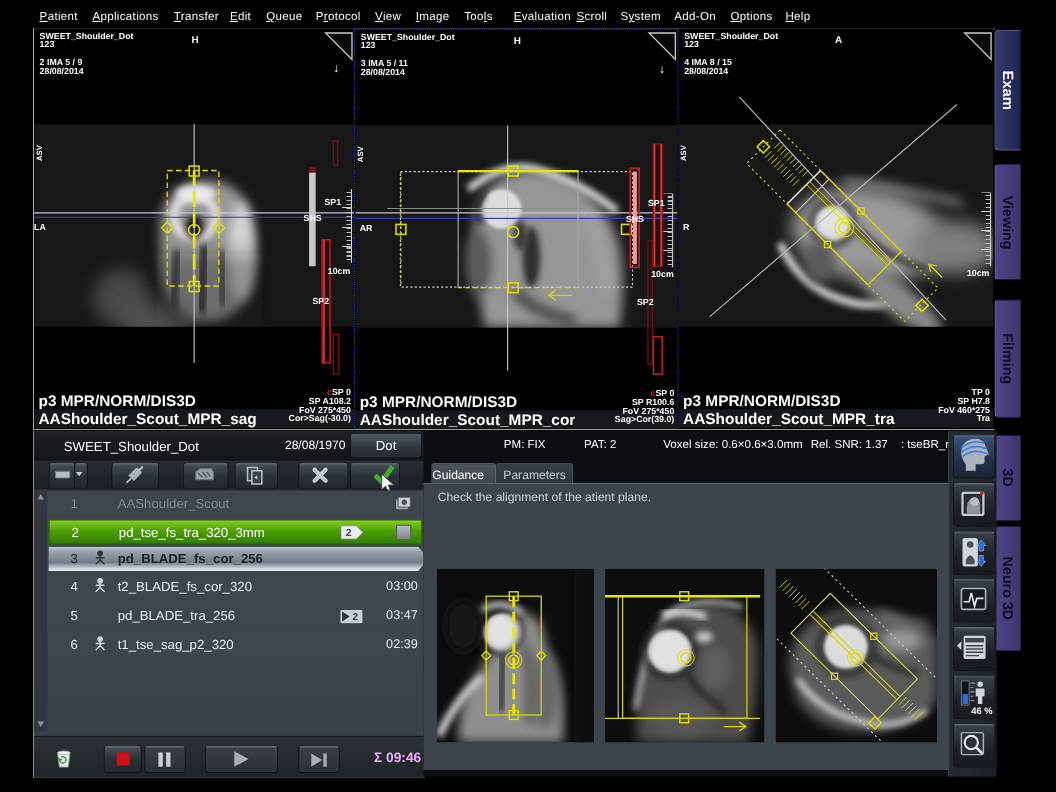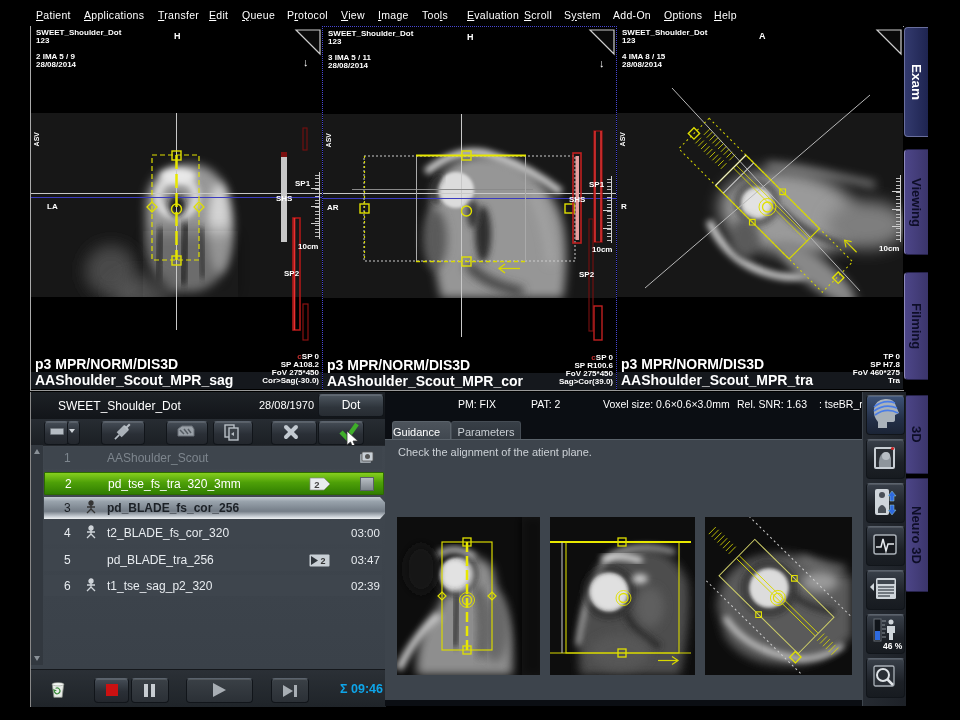--- a/index.html
+++ b/index.html
@@ -108,21 +108,21 @@
   </svg>
 
   <div class="abs" style="left:284px;top:146px;width:4px;height:66px;background:repeating-linear-gradient(180deg,rgba(0,0,0,0) 0px,rgba(0,0,0,0) 2.6px,#c0c0c0 2.6px,#c0c0c0 3.6px);"></div>
   <div class="abs" style="left:280px;top:146px;width:8px;height:66px;background:repeating-linear-gradient(180deg,rgba(0,0,0,0) 0px,rgba(0,0,0,0) 16.5px,#d0d0d0 16.5px,#d0d0d0 17.5px);"></div>
   <div class="abs" style="left:288px;top:146px;width:1px;height:67px;background:#d0d0d0;"></div>
   <div class="abs" style="color:#fff;font-size:8px;font-weight:bold;left:264px;top:153px;">SP1</div>
   <div class="abs" style="color:#fff;font-size:8px;font-weight:bold;left:245px;top:168px;">SHS</div>
   <div class="abs" style="color:#fff;font-size:8px;font-weight:bold;left:267px;top:216px;">10cm</div>
   <div class="abs" style="color:#fff;font-size:8px;font-weight:bold;left:253px;top:243px;">SP2</div>
   <div class="omark" style="left:272px;top:30px;font-size:11px;">↓</div>
-  <div class="abs" style="color:#fff;font-size:8px;font-weight:bold;left:16px;top:176px;">LA</div>
+  <div class="abs" style="color:#fff;font-size:8px;font-weight:bold;left:0;top:176px;">LA</div>
   <div class="abs" style="color:#fff;font-size:7px;font-weight:bold;left:2px;top:106px;writing-mode:vertical-rl;transform:rotate(180deg);">ASV</div>
   <div class="vpftr" style="top:334px;">p3 MPR/NORM/DIS3D</div>
   <div class="abs" style="left:0;top:346px;width:291px;height:17px;background:#15181d;"></div>
     <div class="vpftr" style="top:350px;">AAShoulder_Scout_MPR_sag</div>
   <div class="vpftr2" style="right:3px;top:327px;"><span style="color:#c03030">c</span>SP 0<br>SP A108.2<br>FoV 275*450<br>Cor&gt;Sag(-30.0)</div>
 </div>
 <div class="vp" id="vp2" style="left:322px;width:295px;box-sizing:border-box;border:1px dotted #4646d2;">
   <div class="vphdr">SWEET_Shoulder_Dot<br>123<br><br>3 IMA 5 / 11<br>28/08/2014</div>
   <div class="omark" style="left:144px;top:5px;">H</div>
   <div class="band"></div>
@@ -419,31 +419,31 @@
     </div>
   <div class="btn" style="left:155px;top:286px;width:65px;height:23px;background:linear-gradient(#3a4046,#2b3036);">
       <div style="position:absolute;left:26px;top:4px;width:0;height:0;border-top:7.5px solid transparent;border-bottom:7.5px solid transparent;border-left:13px solid #a8aeb4;"></div>
     </div>
   <div class="btn" style="left:240px;top:286px;width:36px;height:23px;background:linear-gradient(#3a4046,#2b3036);">
       <svg style="position:absolute;left:9px;top:4px;" width="19" height="16" viewBox="0 0 19 16">
         <path d="M2,2 L12,8 L2,14 Z" fill="#a8aeb4"></path>
         <rect x="13" y="2" width="3" height="12" fill="#a8aeb4"></rect>
       </svg>
     </div>
-  <div class="abs" style="left:309px;top:290px;color:#0ea5e9;font-size:12.5px;font-weight:bold;">Σ 09:46</div>
+  <div class="abs" style="left:309px;top:290px;color:#f0abfc;font-size:12.5px;font-weight:bold;">Σ 09:46</div>
 </div>
 
 <div class="abs" id="panelR" style="left:385px;top:392px;width:520px;height:314px;background:#0b0e13;">
 
   <div class="abs" style="top:6px;left:0;width:520px;height:14px;color:#fff;font-size:10.5px;white-space:nowrap;">
     <span class="abs" style="left:13px;margin-top:40px;">TA: 2:30</span>
     <span class="abs" style="left:73px;">PM: FIX</span>
     <span class="abs" style="left:146px;">PAT: 2</span>
     <span class="abs" style="left:218px;">Voxel size: 0.6×0.6×3.0mm</span>
-    <span class="abs" style="left:352px;">Rel. SNR: 1.63</span>
+    <span class="abs" style="left:352px;">Rel. SNR: 1.37</span>
     <span class="abs" style="left:434px;">: tseBR_rr</span>
   </div>
 
   <div class="abs" style="left:7px;top:29px;width:57px;height:16px;background:linear-gradient(#4d545c,#3e454d);border:1px solid #5a626a;border-bottom:none;border-radius:3px 3px 0 0;color:#fff;font-size:11px;text-align:left;padding-top:4px;">Guidance</div>
   <div class="abs" style="left:66px;top:29px;width:68px;height:16px;background:linear-gradient(#383f47,#2c3239);border:1px solid #454c54;border-bottom:none;border-radius:3px 3px 0 0;color:#c8cdd2;font-size:11px;text-align:center;padding-top:4px;">Parameters</div>
 
   <div class="abs" style="left:0;top:47px;width:478px;height:260px;background:#3d444c;border-top:1px solid #5a626a;"></div>
   <div class="abs" style="left:13px;top:54px;color:#ccd1d6;font-size:11px;">Check the alignment of the atient plane.</div>
 
   <svg class="abs" style="left:12px;top:125px;" width="143" height="158" viewBox="0 0 143 158">

